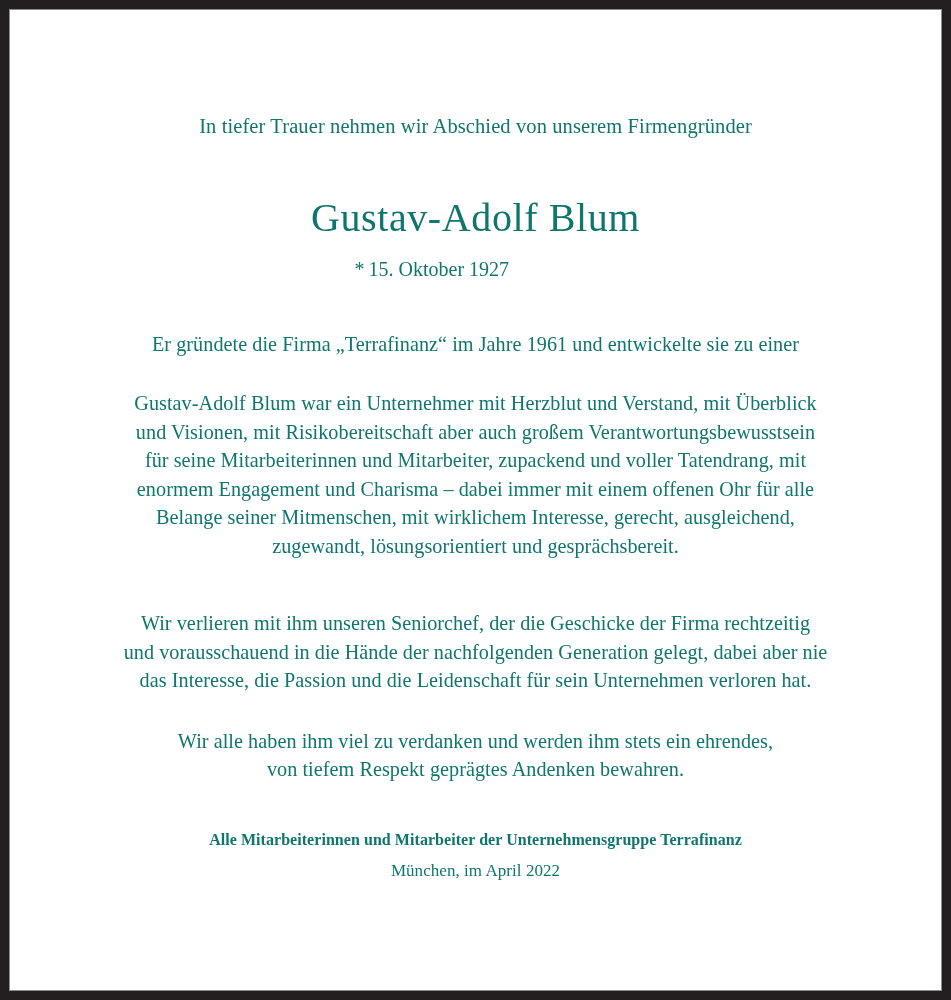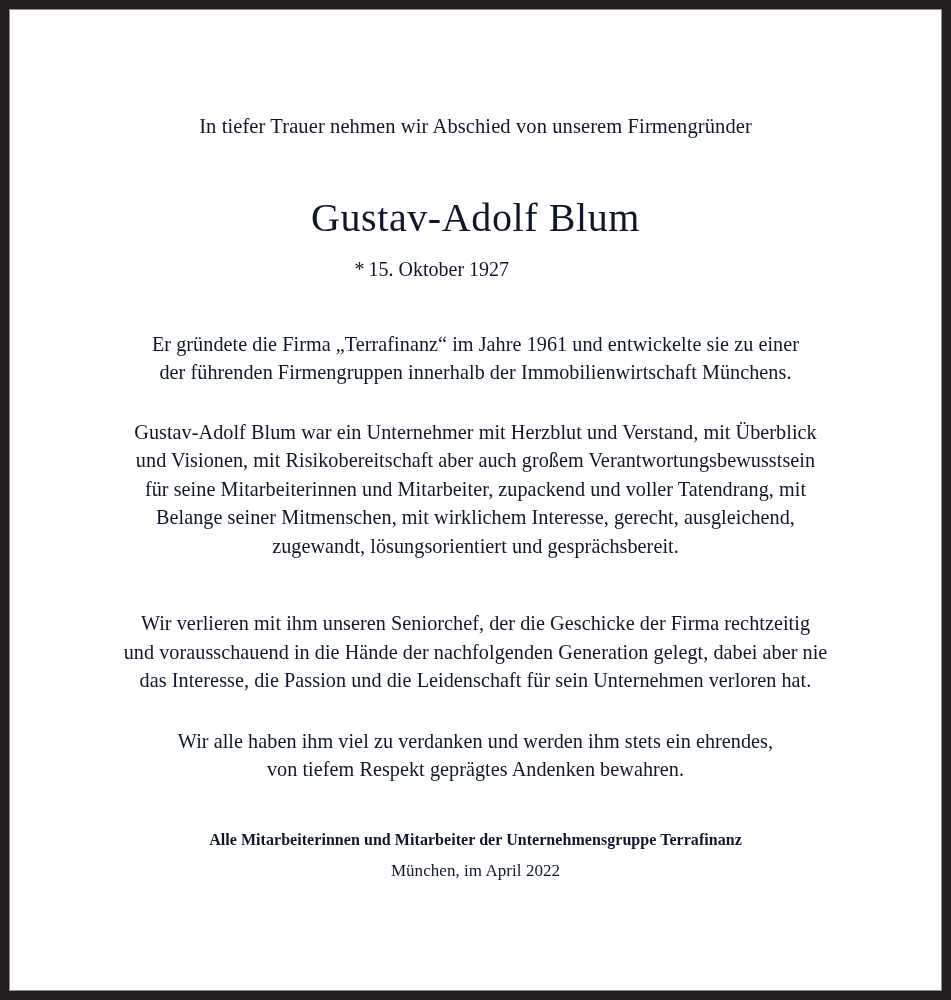--- a/index.html
+++ b/index.html
@@ -30,21 +30,21 @@
   }
 
   .notice-body {
     position: absolute;
     left: 0;
     right: 0;
     top: 0;
     padding: 0 38px;
     box-sizing: border-box;
     text-align: center;
-    color: #0f172a;
+    color: #0f766e;
   }
 
   .intro-line {
     margin-top: 104px;
     font-size: 20.5px;
     line-height: 1.25;
     letter-spacing: 0.1px;
   }
 
   .deceased-name {
@@ -123,27 +123,27 @@
       <div class="deceased-name">Gustav-Adolf Blum</div>
 
       <div class="dates-row">
         <div class="date-birth">
           <span class="date-symbol">*</span><span>15. Oktober 1927</span>
         </div>
       </div>
 
       <div class="body-paragraph para-gap-1">
         <span class="para-line">Er gründete die Firma „Terrafinanz“ im Jahre 1961 und entwickelte sie zu einer</span>
-        <span class="para-line">der führenden Firmengruppen innerhalb der Immobilienwirtschaft Münchens.</span>
       </div>
 
       <div class="body-paragraph para-gap-2">
         <span class="para-line">Gustav-Adolf Blum war ein Unternehmer mit Herzblut und Verstand, mit Überblick</span>
         <span class="para-line">und Visionen, mit Risikobereitschaft aber auch großem Verantwortungsbewusstsein</span>
         <span class="para-line">für seine Mitarbeiterinnen und Mitarbeiter, zupackend und voller Tatendrang, mit</span>
+        <span class="para-line">enormem Engagement und Charisma – dabei immer mit einem offenen Ohr für alle</span>
         <span class="para-line">Belange seiner Mitmenschen, mit wirklichem Interesse, gerecht, ausgleichend,</span>
         <span class="para-line">zugewandt, lösungsorientiert und gesprächsbereit.</span>
       </div>
 
       <div class="body-paragraph para-gap-3">
         <span class="para-line">Wir verlieren mit ihm unseren Seniorchef, der die Geschicke der Firma rechtzeitig</span>
         <span class="para-line">und vorausschauend in die Hände der nachfolgenden Generation gelegt, dabei aber nie</span>
         <span class="para-line">das Interesse, die Passion und die Leidenschaft für sein Unternehmen verloren hat.</span>
       </div>
 

